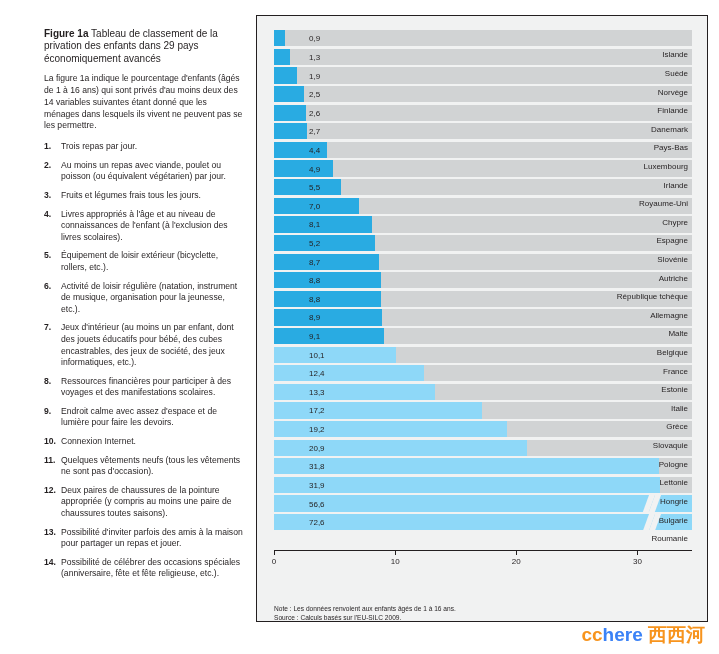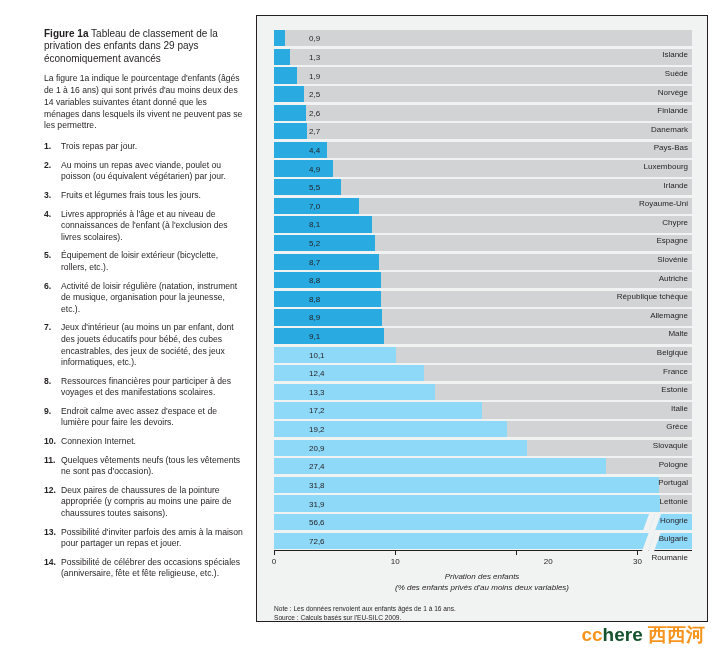--- a/index.html
+++ b/index.html
@@ -94,21 +94,21 @@
     color:#231f20;
   }
 
   
   .watermark {
     position:absolute; right:14px; bottom:8px;
     font-size:19px; line-height:22px; font-weight:bold;
     white-space:nowrap;
   }
   .wm-cc { color:#f7941e; }
-  .wm-here { color:#14532d;text-align:center; }
+  .wm-here { color:#3b82f6;text-align:center; }
   .wm-cn { color:#f7941e; }
 </style>
 </head>
 <body>
 
 <div class="page">
 
   <div class="left-col">
     <div class="fig-title">
       <b>Figure 1a</b>
@@ -269,26 +269,20 @@
             <span class="cty">Slovaquie</span>
           </div>
           <div class="row light">
             <div class="track"></div>
             <div class="bar" style="width: 253.223px;"></div>
             <span class="val">20,9</span>
             <span class="cty">Pologne</span>
           </div>
           <div class="row light">
             <div class="track"></div>
-            <div class="bar" style="width: 331.977px;"></div>
-            <span class="val">27,4</span>
-            <span class="cty">Portugal</span>
-          </div>
-          <div class="row light">
-            <div class="track"></div>
             <div class="bar" style="width: 385.287px;"></div>
             <span class="val">31,8</span>
             <span class="cty">Lettonie</span>
           </div>
           <div class="row light">
             <div class="track"></div>
             <div class="bar" style="width: 386.499px;"></div>
             <span class="val">31,9</span>
             <span class="cty">Hongrie</span>
           </div>
@@ -308,28 +302,24 @@
           </div>
         </div>
     </div>
     <div class="axis-line"></div>
     <div id="ticks">
         <div class="tick" style="left: 17px;"></div>
         <div class="tick-label" style="left: 17px;">0</div>
         <div class="tick" style="left: 138.159px;"></div>
         <div class="tick-label" style="left: 138.159px;">10</div>
         <div class="tick" style="left: 259.319px;"></div>
-        <div class="tick-label" style="left: 259.319px; margin-left: 32px;">20</div>
+        <div class="tick-label" style="left: 259.319px;">20</div>
         <div class="tick" style="left: 380.478px;"></div>
         <div class="tick-label" style="left: 380.478px;">30</div>
       </div>
-    <div class="axis-caption">
-      <div>Privation des enfants</div>
-      <div>(% des enfants privés d'au moins deux variables)</div>
-    </div>
     <div class="chart-note">
       <div>Note : Les données renvoient aux enfants âgés de 1 à 16 ans.</div>
       <div>Source : Calculs basés sur l'EU-SILC 2009.</div>
     </div>
   </div>
 
   <div class="watermark">
     <span class="wm-cc">cc</span><span class="wm-here">here</span> <span class="wm-cn">西西河</span>
   </div>
 

